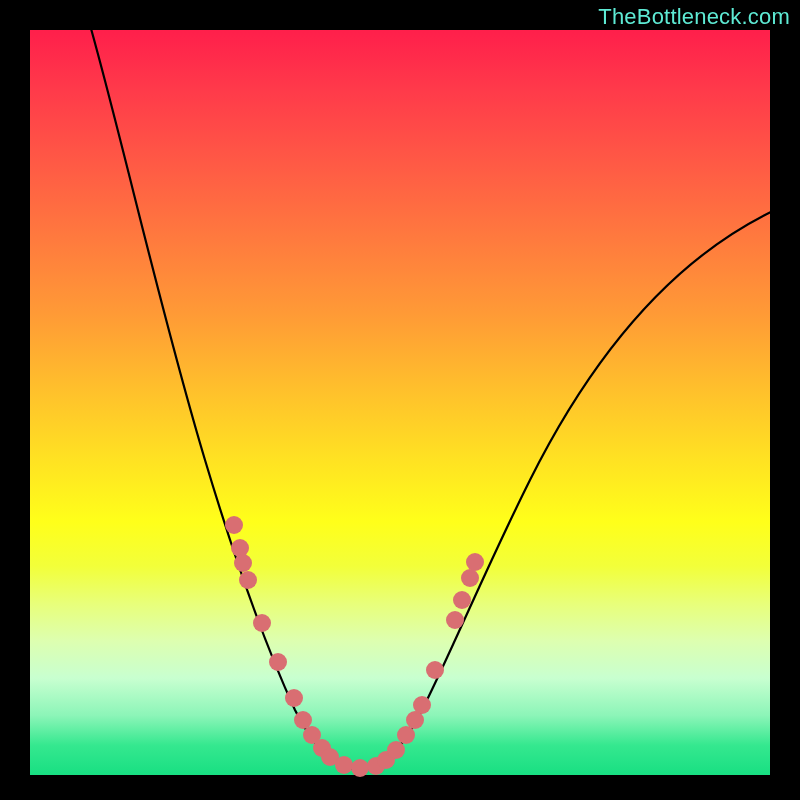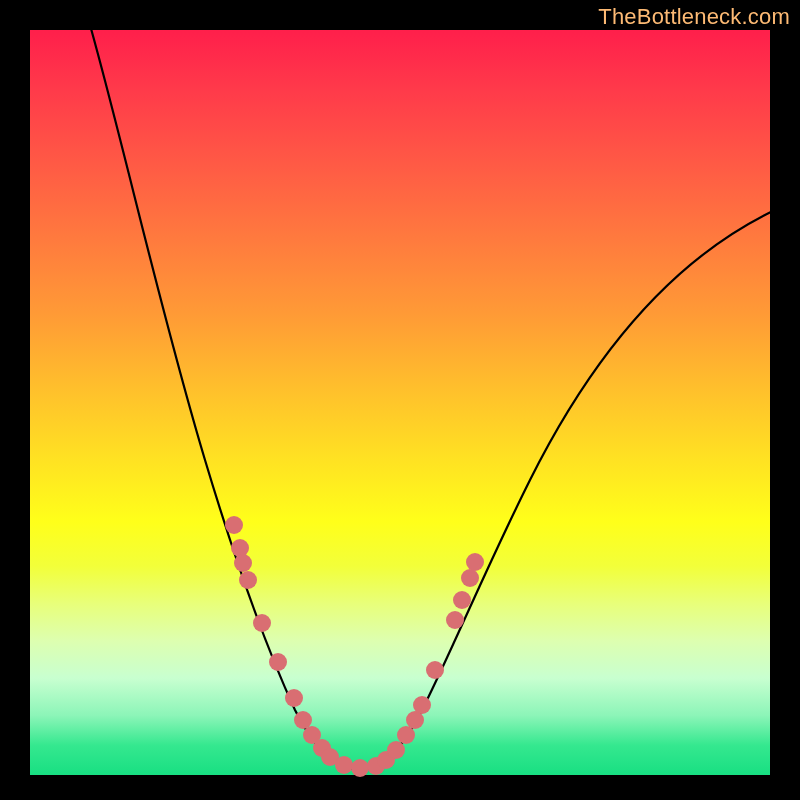--- a/index.html
+++ b/index.html
@@ -41,21 +41,21 @@
       #c8ffd0 87%,
       #8cf5b8 92%,
       #35e88f 96%,
       #18df82 100%
     );
   }
   .watermark {
     position: absolute;
     top: 4px;
     right: 10px;
-    color: #fdba74;
+    color: #5eead4;
     font-size: 22px;
     letter-spacing: 0.2px;
     font-weight: 400;
   }
   svg.curve {
     position: absolute;
     left: 0;
     top: 0;
     width: 740px;
     height: 745px;

